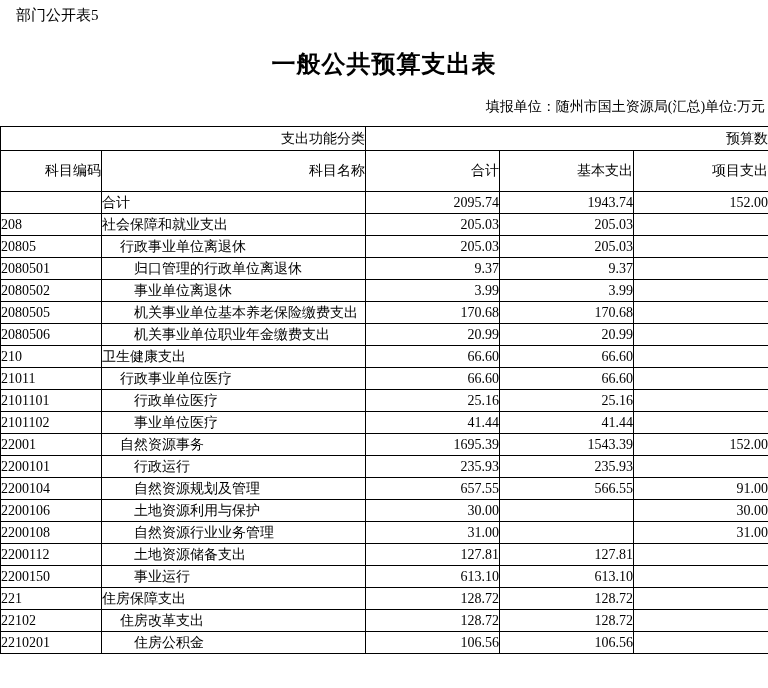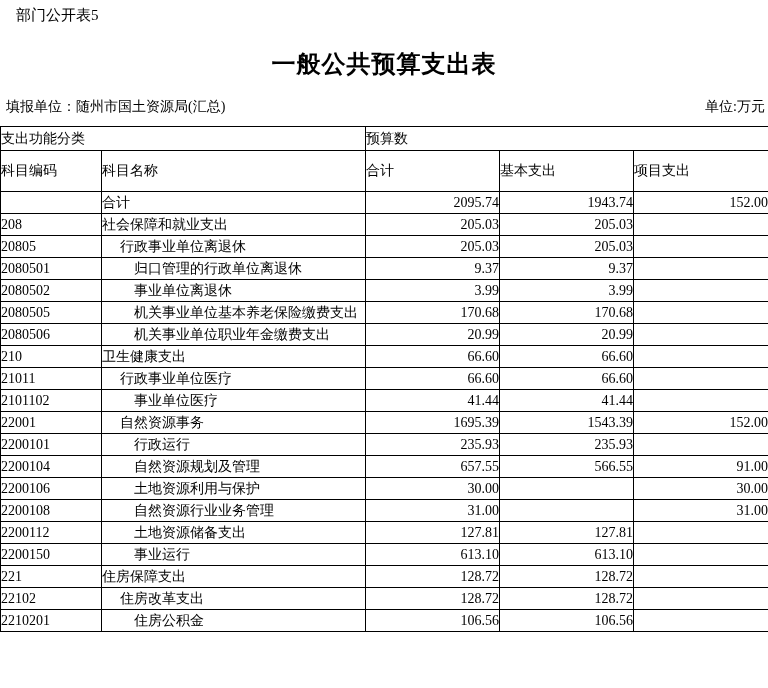--- a/index.html
+++ b/index.html
@@ -28,21 +28,21 @@
     font-weight: bold;
     letter-spacing: 1px;
     font-family: Liberation Serif, serif;
   }
   .meta-row {
     position: absolute;
     top: 98px;
     left: 6px;
     right: 3px;
     display: flex;
-    justify-content: space-between;
+    justify-content: flex-end;
     font-size: 14px;
   }
   table.budget-table {
     position: absolute;
     top: 126px;
     left: 0;
     width: 768px;
     border-collapse: collapse;
     table-layout: fixed;
   }
@@ -51,21 +51,21 @@
     font-size: 14px;
     font-weight: normal;
     padding: 0;
     overflow: hidden;
     white-space: nowrap;
     vertical-align: middle;
   }
   .budget-table thead tr.group-row { height: 24px; }
   .budget-table thead tr.col-row { height: 41px; }
   .budget-table tbody tr { height: 22px; }
-  .budget-table th { text-align: left; }
+  .budget-table th { text-align: right; }
   .c-code { padding-left: 5px; text-align: left; }
   .c-name { padding-left: 4px; text-align: left; }
   .c-name.lvl1 { padding-left: 18px; }
   .c-name.lvl2 { padding-left: 32px; }
   .c-num { text-align: right; padding-right: 4px; }
 </style>
 </head>
 <body>
 
 <div class="doc-label">部门公开表5</div>
@@ -156,20 +156,27 @@
         <td class="c-num"></td>
       </tr>
       <tr>
         <td class="c-code">21011</td>
         <td class="c-name lvl1">行政事业单位医疗</td>
         <td class="c-num">66.60</td>
         <td class="c-num">66.60</td>
         <td class="c-num"></td>
       </tr>
       <tr>
+        <td class="c-code">2101101</td>
+        <td class="c-name lvl2">行政单位医疗</td>
+        <td class="c-num">25.16</td>
+        <td class="c-num">25.16</td>
+        <td class="c-num"></td>
+      </tr>
+      <tr>
         <td class="c-code">2101102</td>
         <td class="c-name lvl2">事业单位医疗</td>
         <td class="c-num">41.44</td>
         <td class="c-num">41.44</td>
         <td class="c-num"></td>
       </tr>
       <tr>
         <td class="c-code">22001</td>
         <td class="c-name lvl1">自然资源事务</td>
         <td class="c-num">1695.39</td>

